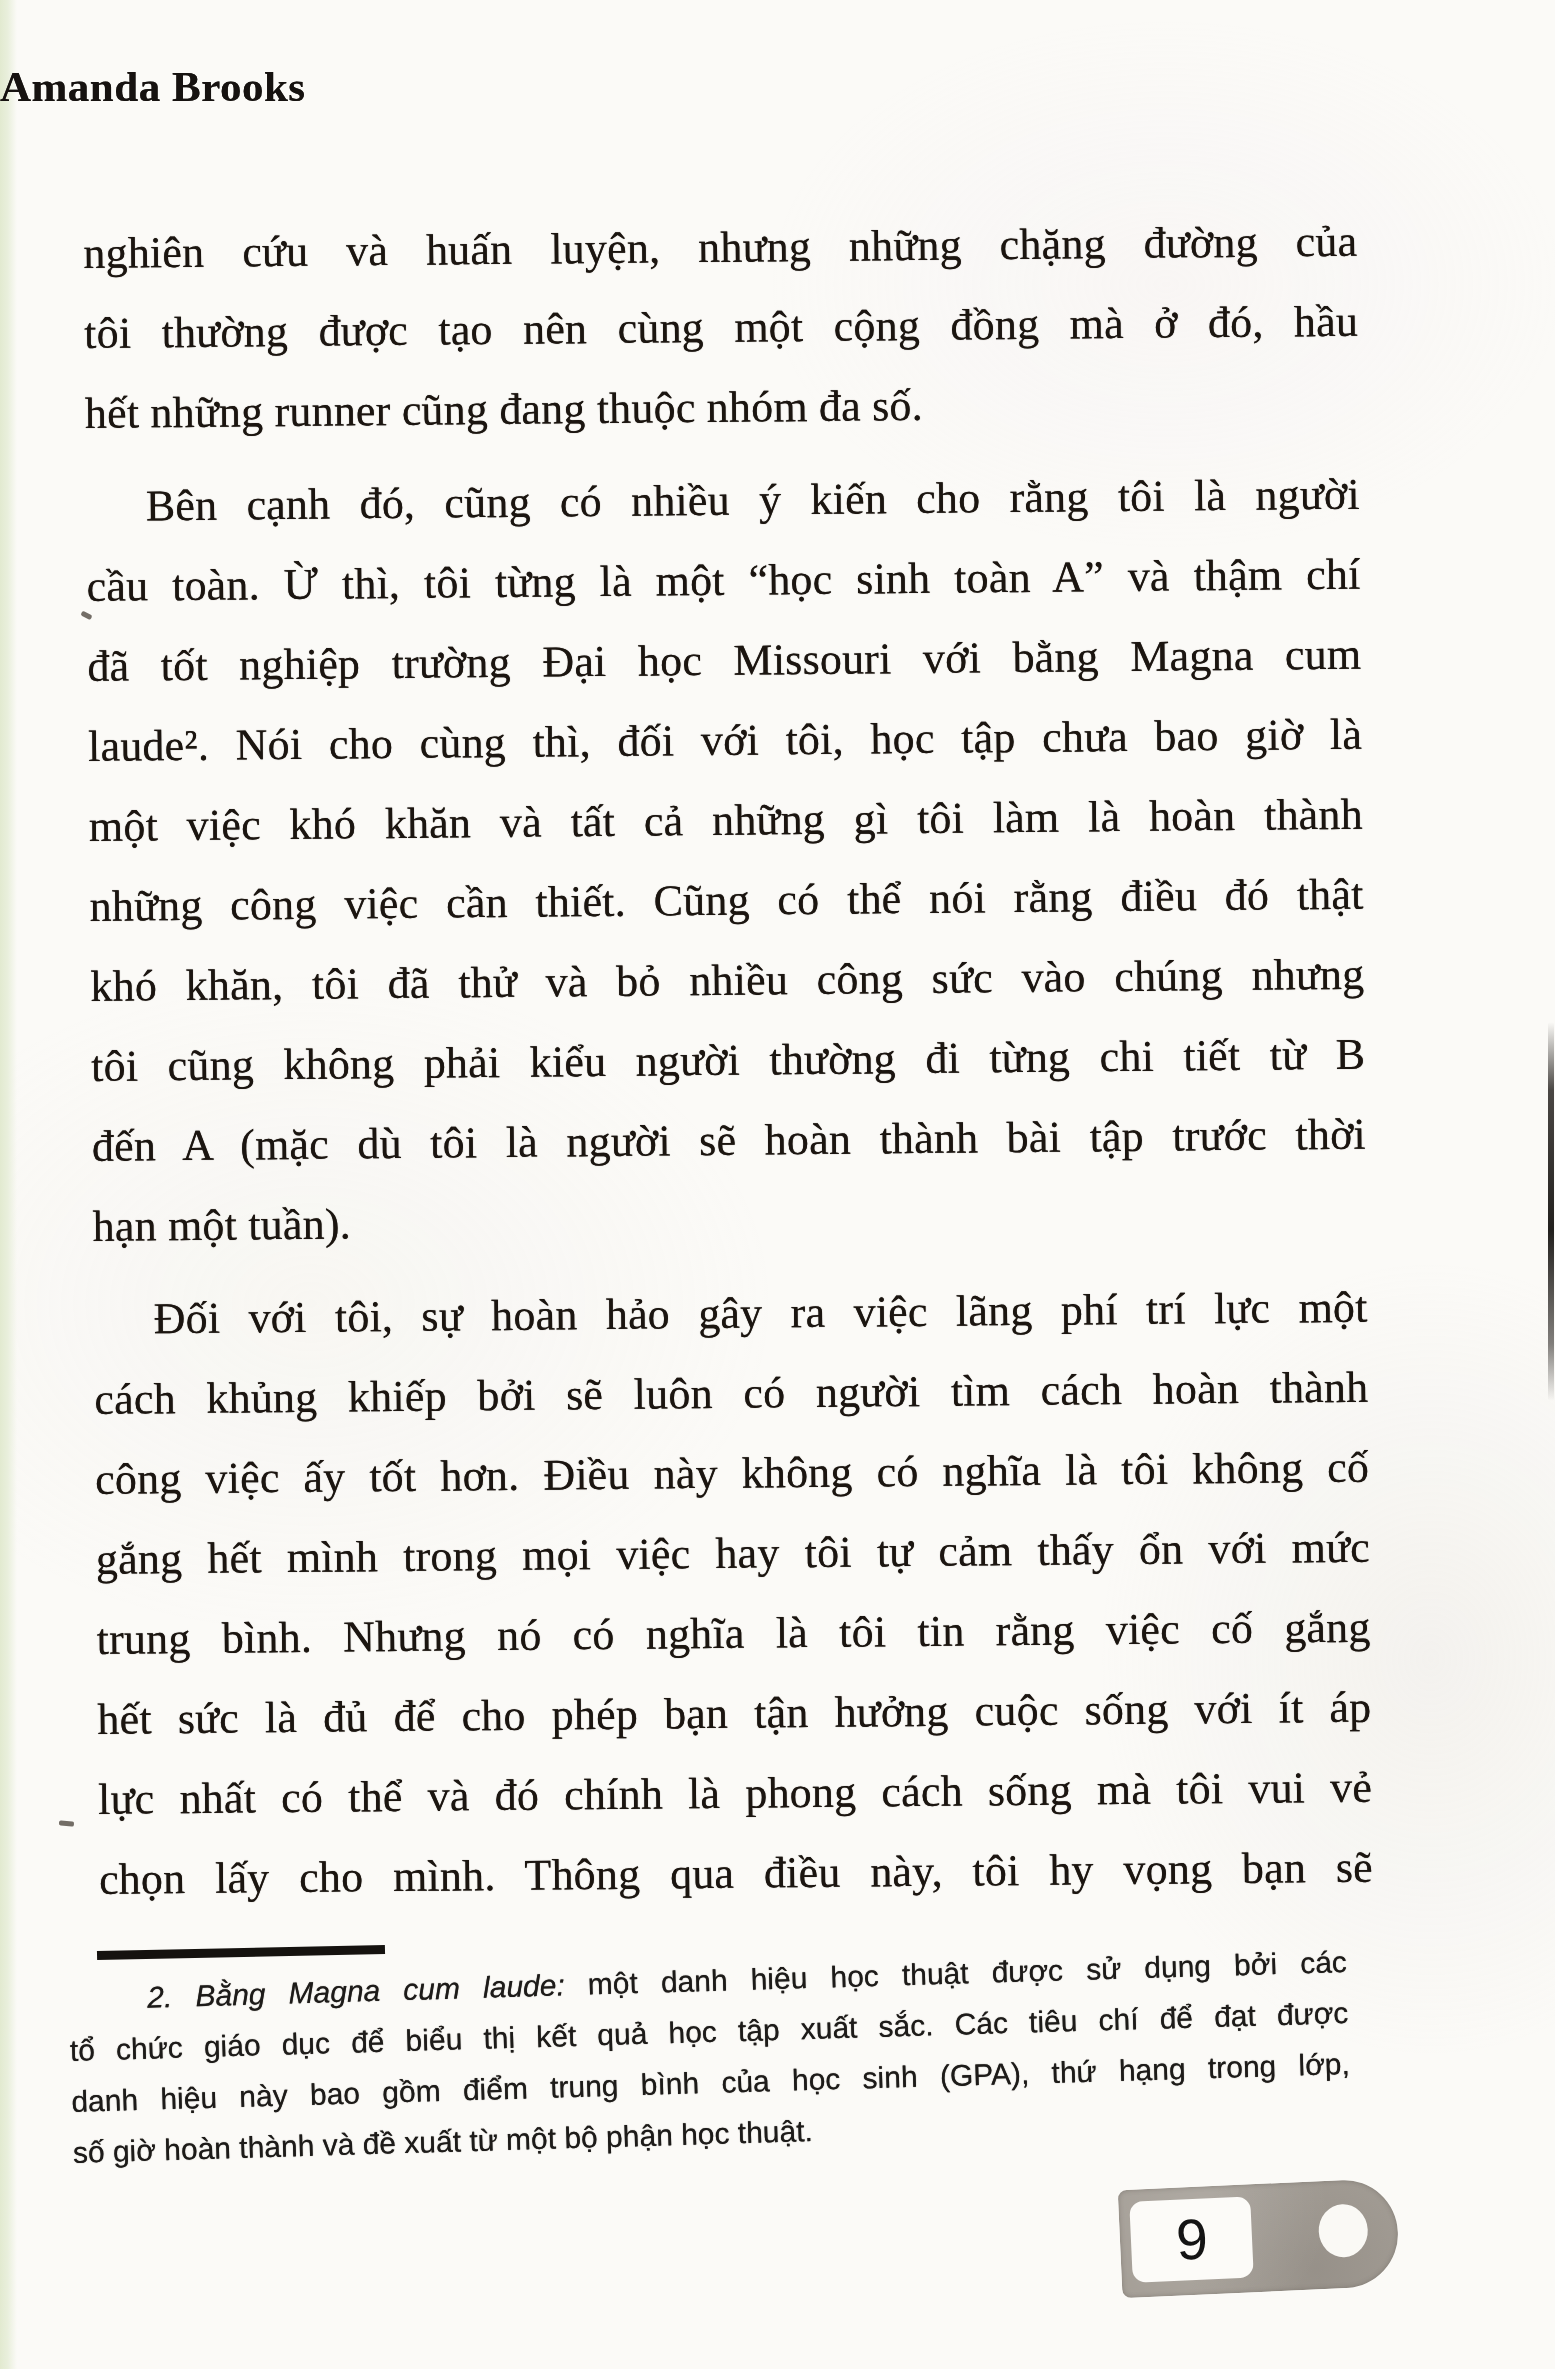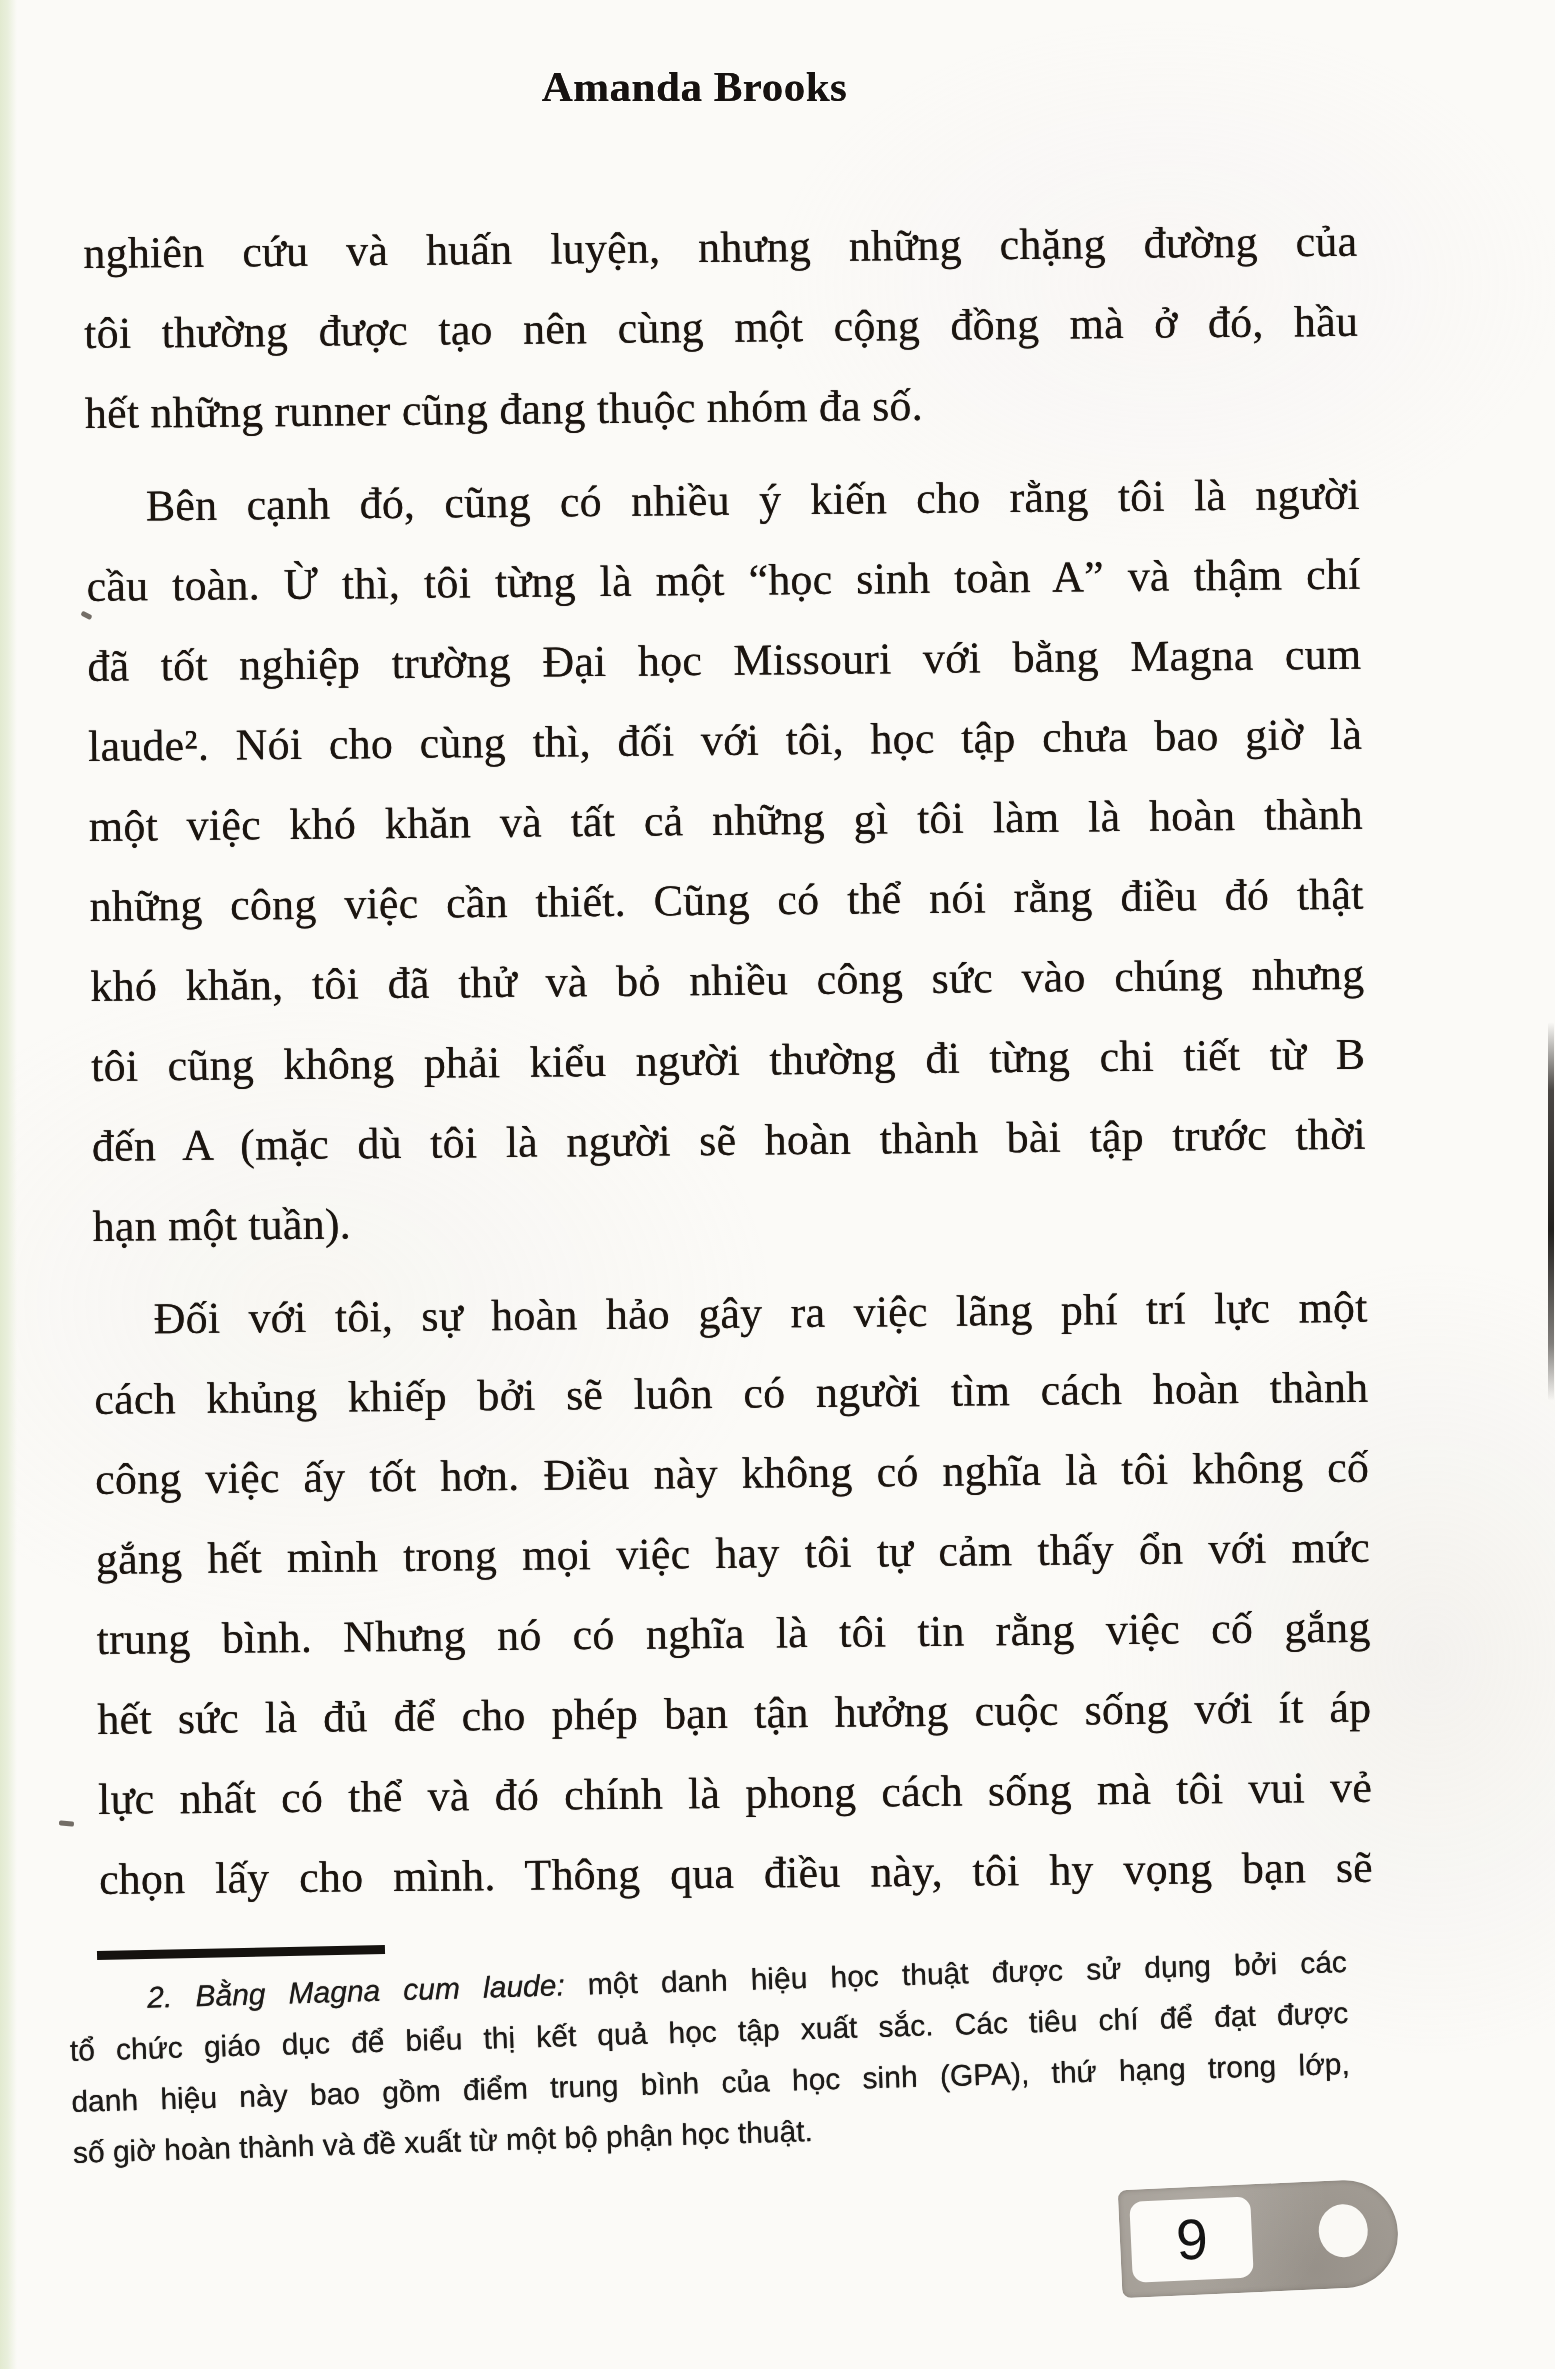--- a/index.html
+++ b/index.html
@@ -25,21 +25,21 @@
   .right-shadow-line {
     position: absolute; left: 1548px; top: 1022px; width: 5.7px; height: 379px;
     border-radius: 2.8px;
     background: linear-gradient(to bottom,
       rgba(25,22,20,0) 0%, rgba(30,26,23,.8) 18%,
       rgba(16,14,12,.92) 55%, rgba(30,26,23,.55) 85%, rgba(25,22,20,0) 100%);
   }
 
   .running-header {
     position: absolute; top: 62px; left: 0; width: 1389px;
-    text-align: center;
+    text-align: left;
     font-size: 43px; font-weight: bold; color: #161210;
     letter-spacing: 0.5px;
     text-shadow: 0 0 0.6px rgba(20,15,10,.85);
   }
 
   .body-text {
     position: absolute; left: 83px; top: 214px; width: 1274px;
     font-size: 44px; line-height: 80px; color: #1b1510;
     transform: rotate(-0.55deg); transform-origin: 0 0;
     text-shadow: 0 0 0.7px rgba(22,16,10,.9);

